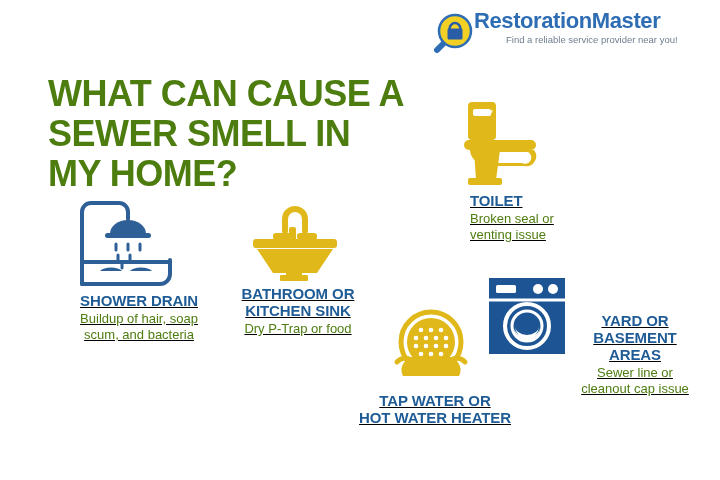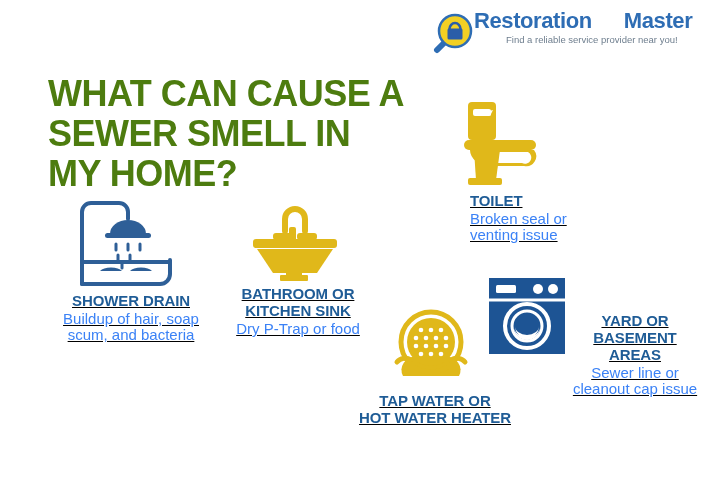--- a/index.html
+++ b/index.html
@@ -13,45 +13,45 @@
   .canvas{position:relative;width:720px;height:480px;}
 
   
   .logo{position:absolute;left:430px;top:10px;width:265px;height:46px;}
   .logo-mark{position:absolute;left:0px;top:2px;width:44px;height:42px;}
   .logo-text{position:absolute;left:44px;top:-1px;width:220px;}
   .logo-title{
     font-size:22px;font-weight:bold;color:#2E6DB4;letter-spacing:-0.4px;
     line-height:24px;white-space:nowrap;
   }
-  .logo-title .second{color:#2E6DB4;margin-left:32px;}
+  .logo-title .second{color:#2E6DB4;}
   .logo-tag{
     font-size:9.5px;color:#6E7E8E;line-height:12px;margin-top:1px;white-space:nowrap;margin-left:32px;
   }
 
   
   .headline{
     position:absolute;left:48px;top:74px;width:420px;
     font-size:36px;font-weight:bold;color:#4d7c0f;
     line-height:40px;letter-spacing:-0.5px;
   }
   .headline div{white-space:nowrap;}
 
   
   .blk{position:absolute;text-decoration:underline;}
   .blk .title{
     font-weight:bold;color:#1F5C96;font-size:15px;line-height:17px;
     letter-spacing:-0.1px;
   }
   .blk .desc{
-    color:#3b82f6;font-size:15px;line-height:16px;margin-top:2px;
-  }
-
-  
-  #blk-shower{left:36px;top:292px;width:190px;text-align:center;}
+    color:#4d7c0f;font-size:13px;line-height:16px;margin-top:2px;
+  }
+
+  
+  #blk-shower{left:44px;top:292px;width:190px;text-align:center;}
   #blk-sink{left:208px;top:285px;width:180px;text-align:center;}
   #blk-toilet{left:470px;top:192px;width:180px;text-align:left;}
   #blk-tap{left:330px;top:392px;width:210px;text-align:center;}
   #blk-yard{left:560px;top:312px;width:150px;text-align:center;}
 
   
   .icon{position:absolute;}
   #icon-shower{left:72px;top:198px;width:110px;height:92px;}
   #icon-sink{left:237px;top:197px;width:115px;height:86px;}
   #icon-toilet{left:456px;top:100px;width:86px;height:86px;}

